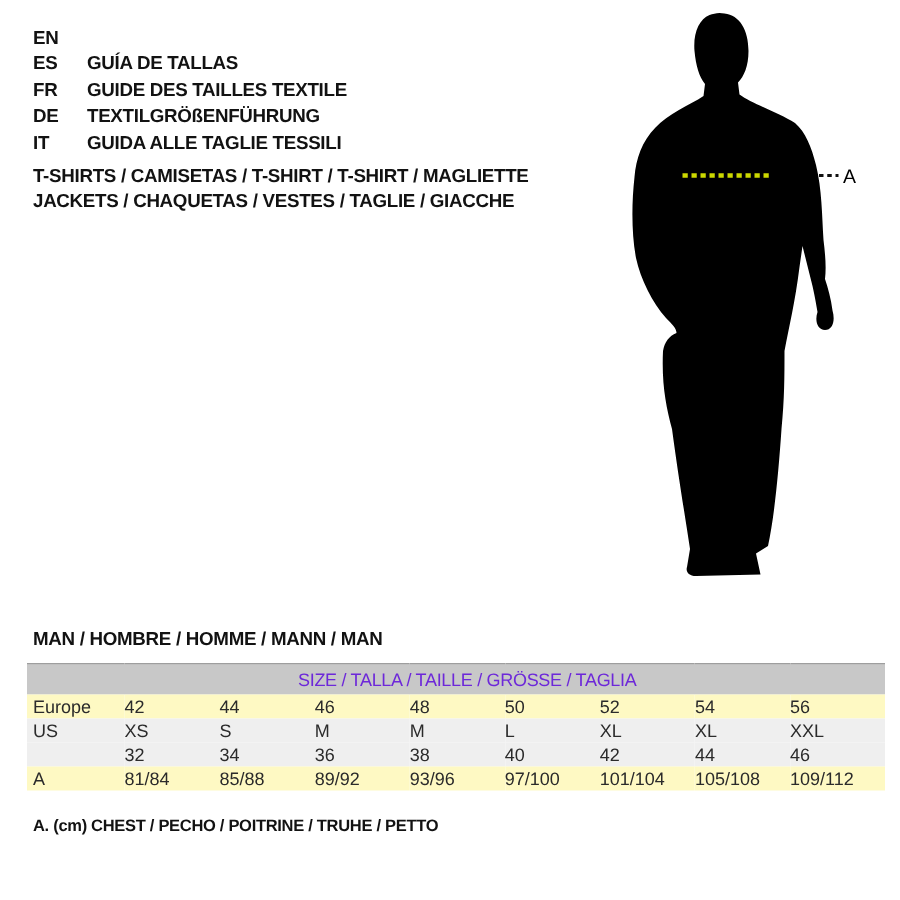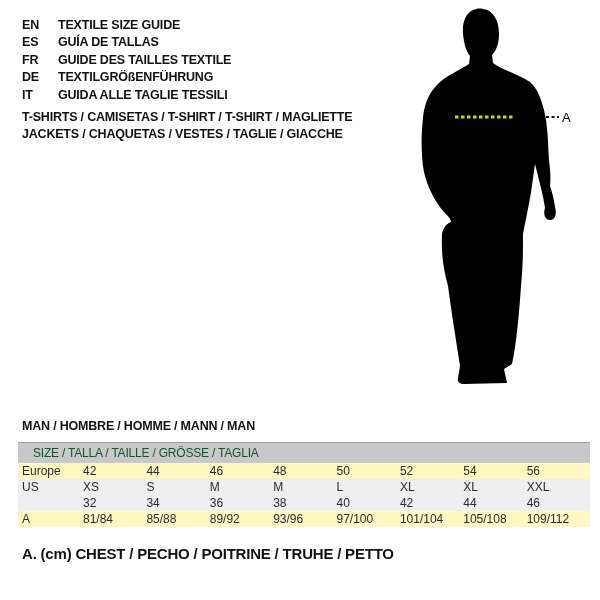--- a/index.html
+++ b/index.html
@@ -76,23 +76,23 @@
     table-layout: fixed;
     font-size: 12px;
     color: #2b2b2b;
   }
   table.size-table th {
     background: #c8c8c8;
     border-top: 1px solid #9e9e9e;
     height: 20px;
     font-weight: normal;
     font-size: 12px;
-    text-align: left;
+    text-align: center;
     padding: 0 0 0 15px;
-    color: #14532d;
+    color: #6d28d9;
     letter-spacing: -0.2px;
   }
   table.size-table td {
     height: 16px;
     padding: 0;
     text-align: left;
     font-weight: normal;
     white-space: nowrap;
   }
   table.size-table td.lbl {
@@ -100,35 +100,34 @@
     padding-left: 4px;
   }
   tr.stripe td { background: #efefef; }
   tr.plain  td { background: #fef9c3; }
 
   
   .footnote {
     position: absolute;
     left: 22px;
     top: 545px;
-    font-size: 15px;
+    font-size: 11px;
     font-weight: bold;
     color: #121212;
     letter-spacing: -0.2px;
   }
 </style>
 </head>
 <body>
 
 <div id="canvas">
 
   <div class="lang-block">
     <div class="lang-row">
       <span class="lang-code">EN</span>
-      <span class="lang-label">TEXTILE SIZE GUIDE</span>
     </div>
     <div class="lang-row">
       <span class="lang-code">ES</span>
       <span class="lang-label">GUÍA DE TALLAS</span>
     </div>
     <div class="lang-row">
       <span class="lang-code">FR</span>
       <span class="lang-label">GUIDE DES TAILLES TEXTILE</span>
     </div>
     <div class="lang-row">

